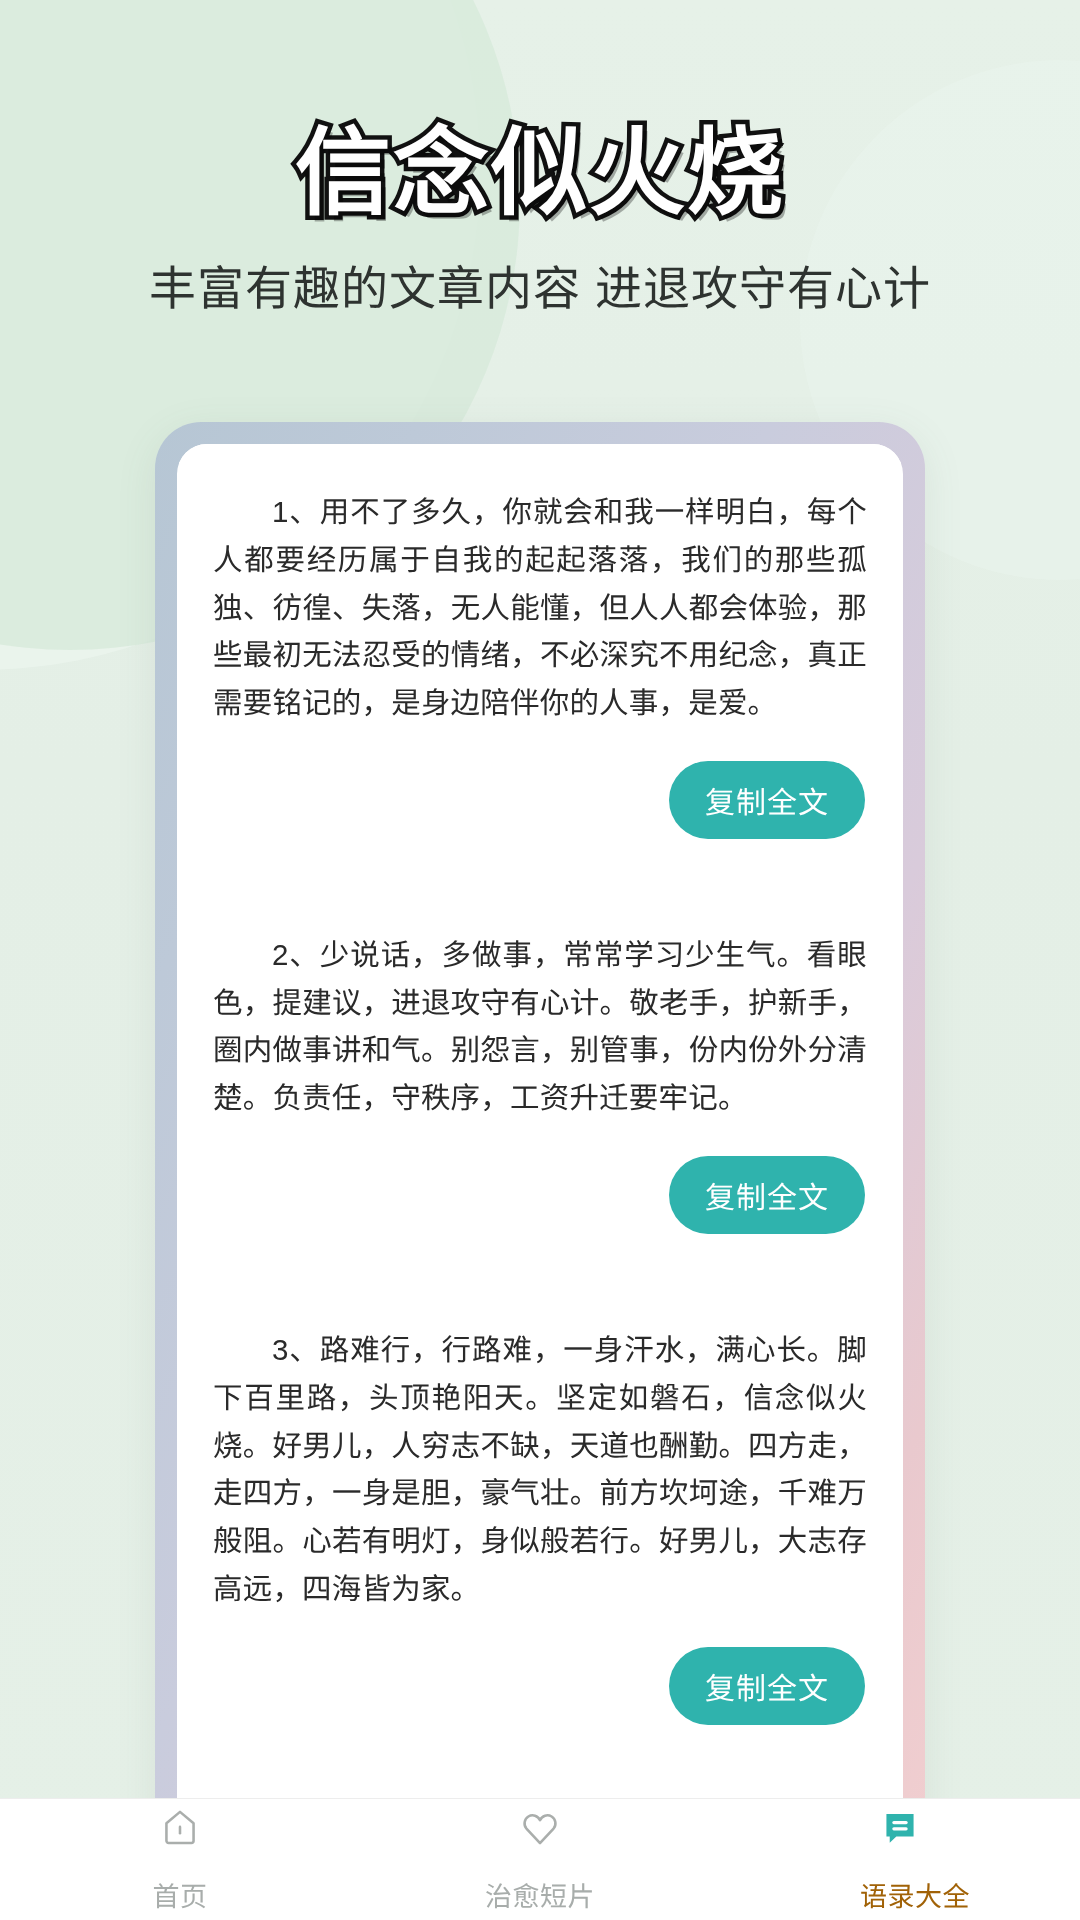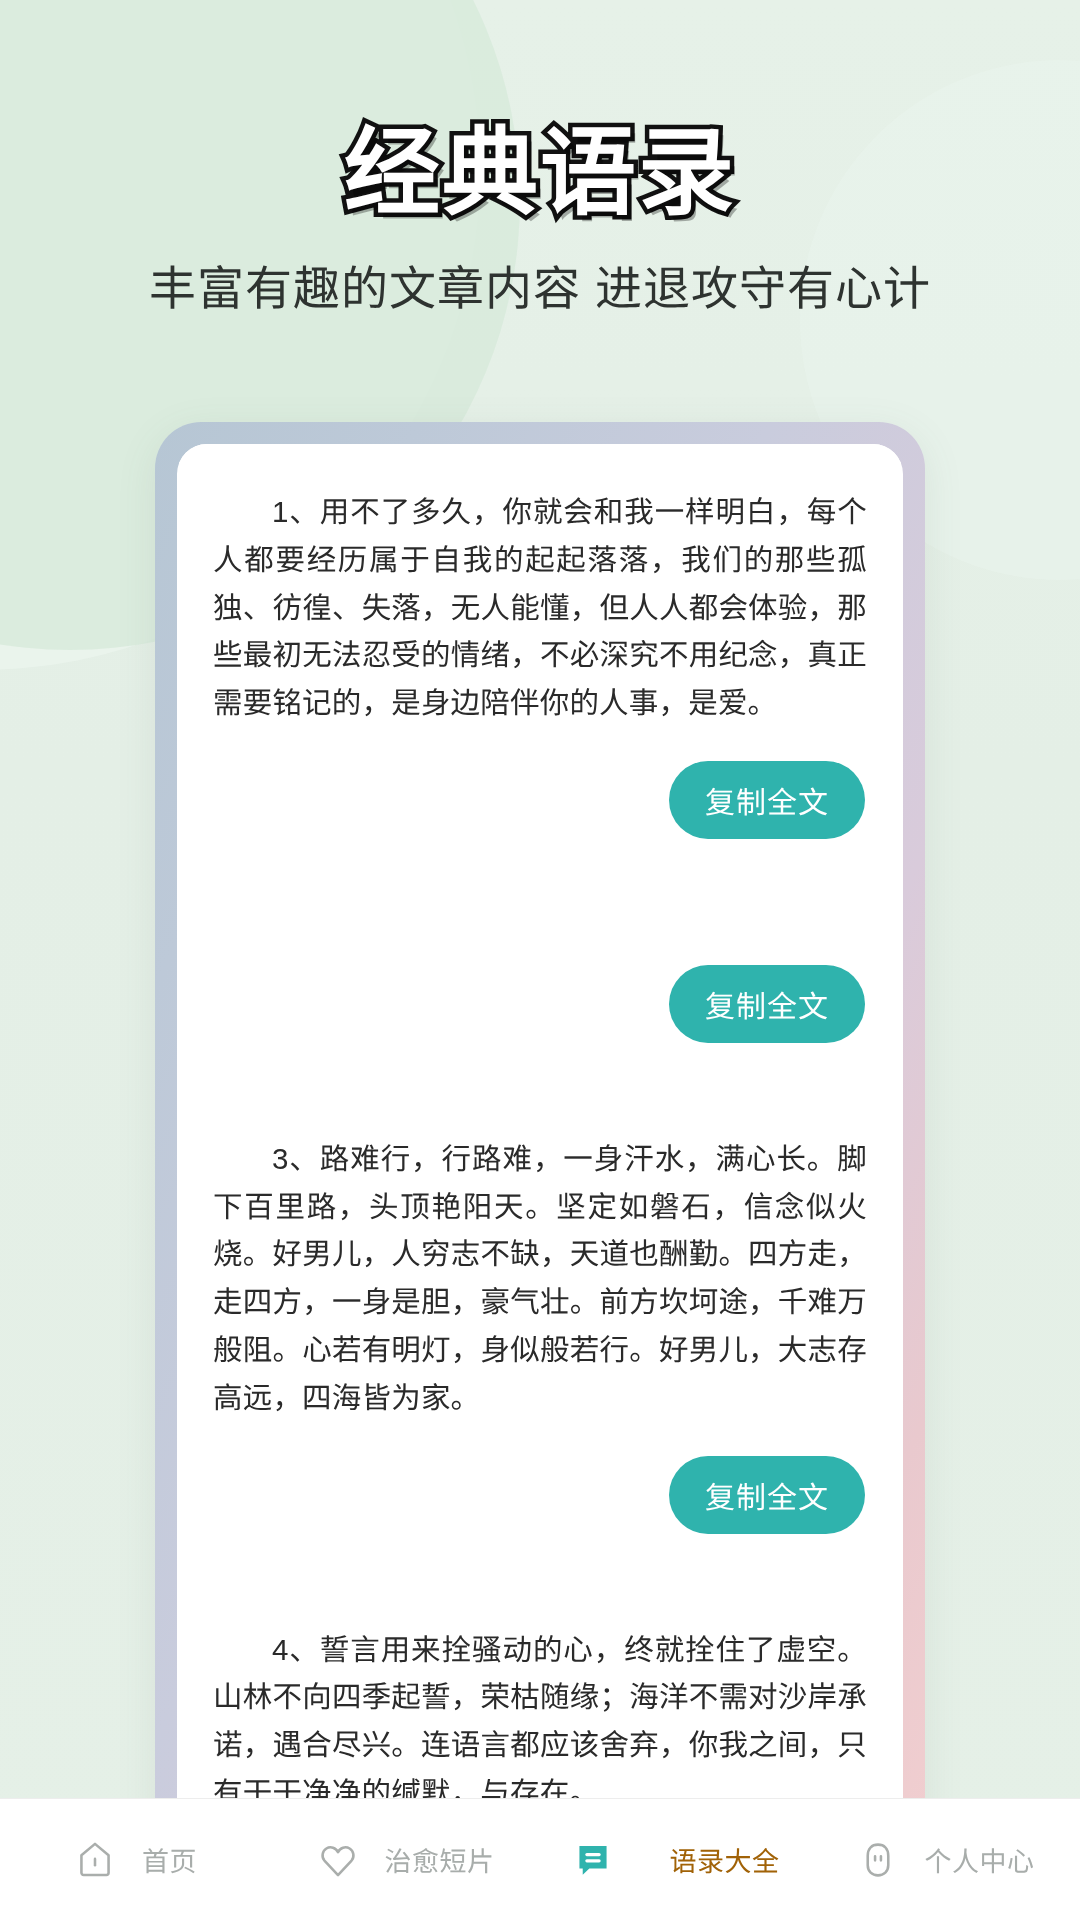--- a/index.html
+++ b/index.html
@@ -160,21 +160,21 @@
     height: 122px;
     background: #ffffff;
     border-top: 1px solid #ededed;
     display: flex;
     align-items: center;
     z-index: 6;
   }
   .tab {
     flex: 1 1 25%;
     display: flex;
-    flex-direction: row;
+    flex-direction: column;
     align-items: center;
     justify-content: center;
     gap: 25px;
     cursor: pointer;
   }
   .tab-icon { width: 44px; height: 44px; display: block; }
   .tab-label {
     font-size: 27px;
     color: #a8adab;
     letter-spacing: .5px;
@@ -184,39 +184,40 @@
 </head>
 <body>
 
 <div class="bg-layer">
   <div class="blob-b"></div>
   <div class="blob-a"></div>
   <div class="blob-c"></div>
 </div>
 
 <div class="hero">
-  <div class="hero-title">经典语录</div>
+  <div class="hero-title">信念似火烧</div>
   <div class="hero-sub">丰富有趣的文章内容 进退攻守有心计</div>
 </div>
 
 <div class="phone">
   <div class="phone-screen">
 
     <div class="feed">
 
       <div class="quote-card">
         <div class="quote-text">1、用不了多久，你就会和我一样明白，每个人都要经历属于自我的起起落落，我们的那些孤独、彷徨、失落，无人能懂，但人人都会体验，那些最初无法忍受的情绪，不必深究不用纪念，真正需要铭记的，是身边陪伴你的人事，是爱。</div>
         <div class="copy-row">
           <button class="copy-btn">复制全文</button>
         </div>
       </div>
 
       <div class="card-gap"></div>
 
       <div class="quote-card">
+        <div class="quote-text">2、少说话，多做事，常常学习少生气。看眼色，提建议，进退攻守有心计。敬老手，护新手，圈内做事讲和气。别怨言，别管事，份内份外分清楚。负责任，守秩序，工资升迁要牢记。</div>
         <div class="copy-row">
           <button class="copy-btn">复制全文</button>
         </div>
       </div>
 
       <div class="card-gap"></div>
 
       <div class="quote-card">
         <div class="quote-text">3、路难行，行路难，一身汗水，满心长。脚下百里路，头顶艳阳天。坚定如磐石，信念似火烧。好男儿，人穷志不缺，天道也酬勤。四方走，走四方，一身是胆，豪气壮。前方坎坷途，千难万般阻。心若有明灯，身似般若行。好男儿，大志存高远，四海皆为家。</div>
         <div class="copy-row">
@@ -260,23 +261,14 @@
     <span class="tab-icon">
       <svg viewBox="0 0 24 24" width="44" height="44">
         <path d="M4.6 4.4h14.8v12.2H10l-3.6 3.4v-3.4H4.6Z" fill="#2fb3ad"></path>
         <rect x="7.8" y="8.2" width="8.4" height="1.7" rx=".85" fill="#ffffff"></rect>
         <rect x="7.8" y="11.6" width="8.4" height="1.7" rx=".85" fill="#ffffff"></rect>
       </svg>
     </span>
     <span class="tab-label">语录大全</span>
   </div>
 
-  <div class="tab">
-    <span class="tab-icon">
-      <svg viewBox="0 0 24 24" width="44" height="44" fill="none" stroke="#aaaeac" stroke-width="1.4" stroke-linecap="round" stroke-linejoin="round">
-        <path d="M12 3.6c3.4 0 5.6 2.2 5.6 6.1v5.2c0 3.3-2.4 5.5-5.6 5.5s-5.6-2.2-5.6-5.5V9.7c0-3.9 2.2-6.1 5.6-6.1Z"></path>
-        <path d="M10.4 10v2.2M13.6 10v2.2"></path>
-      </svg>
-    </span>
-    <span class="tab-label">个人中心</span>
-  </div>
 
 </div>
 
 </body></html>

